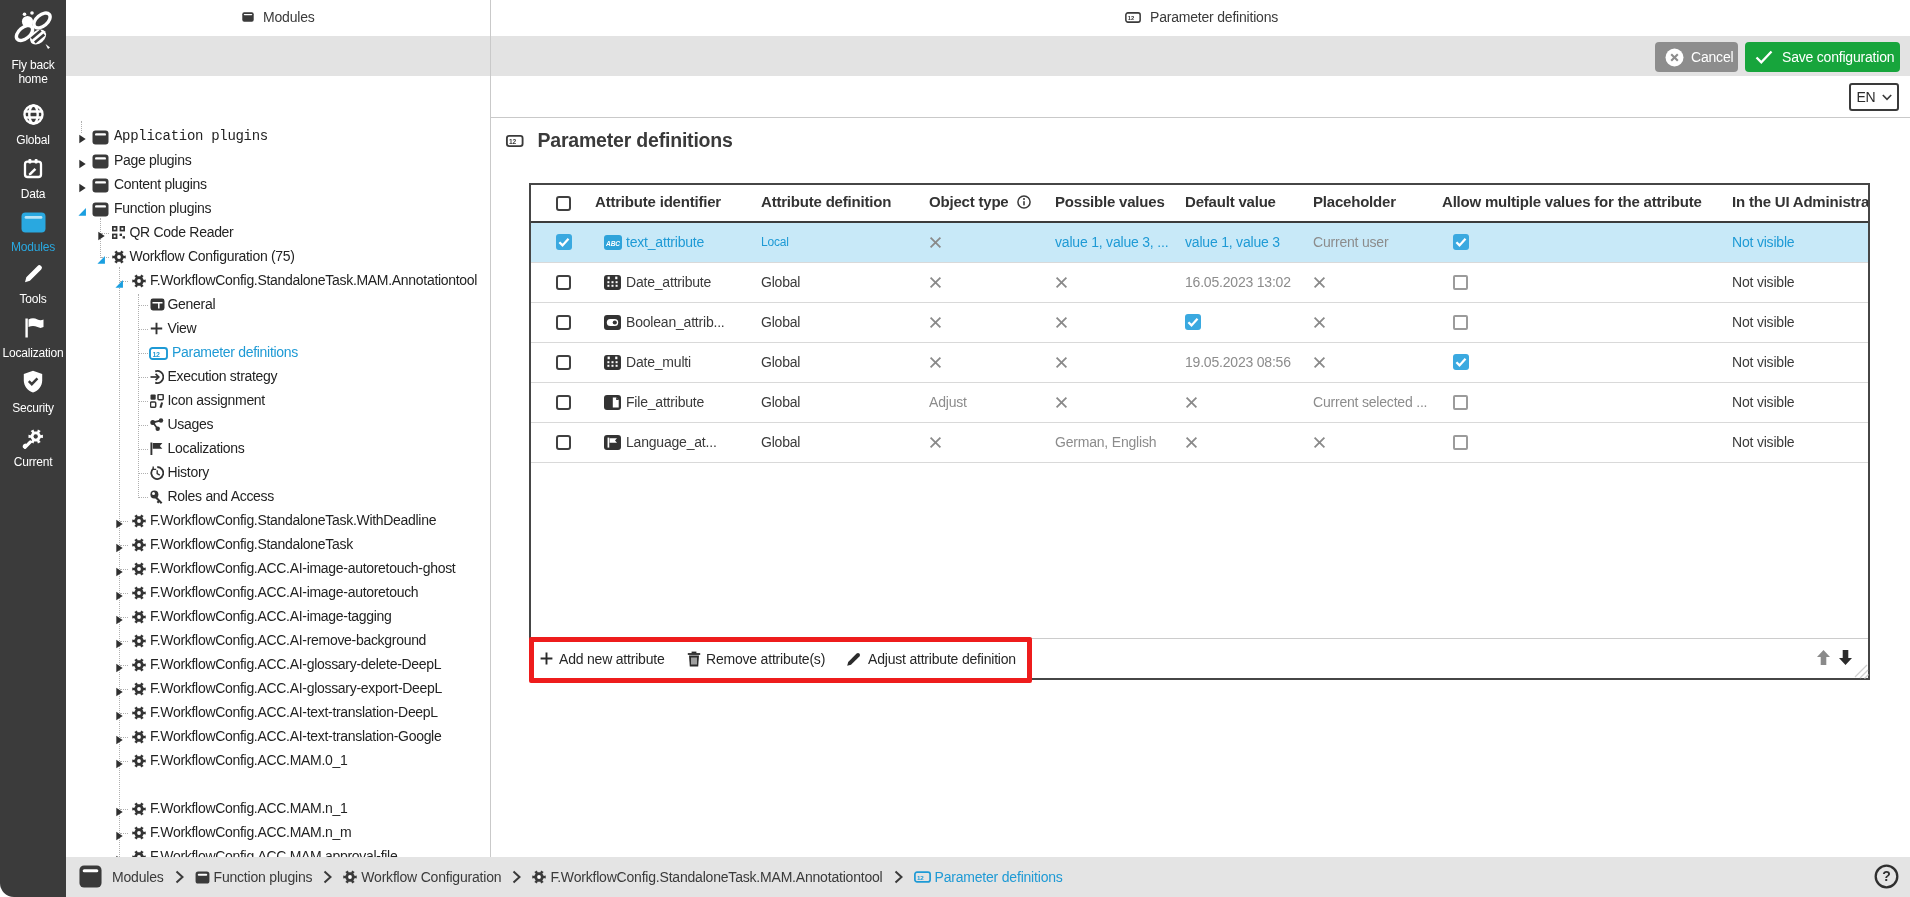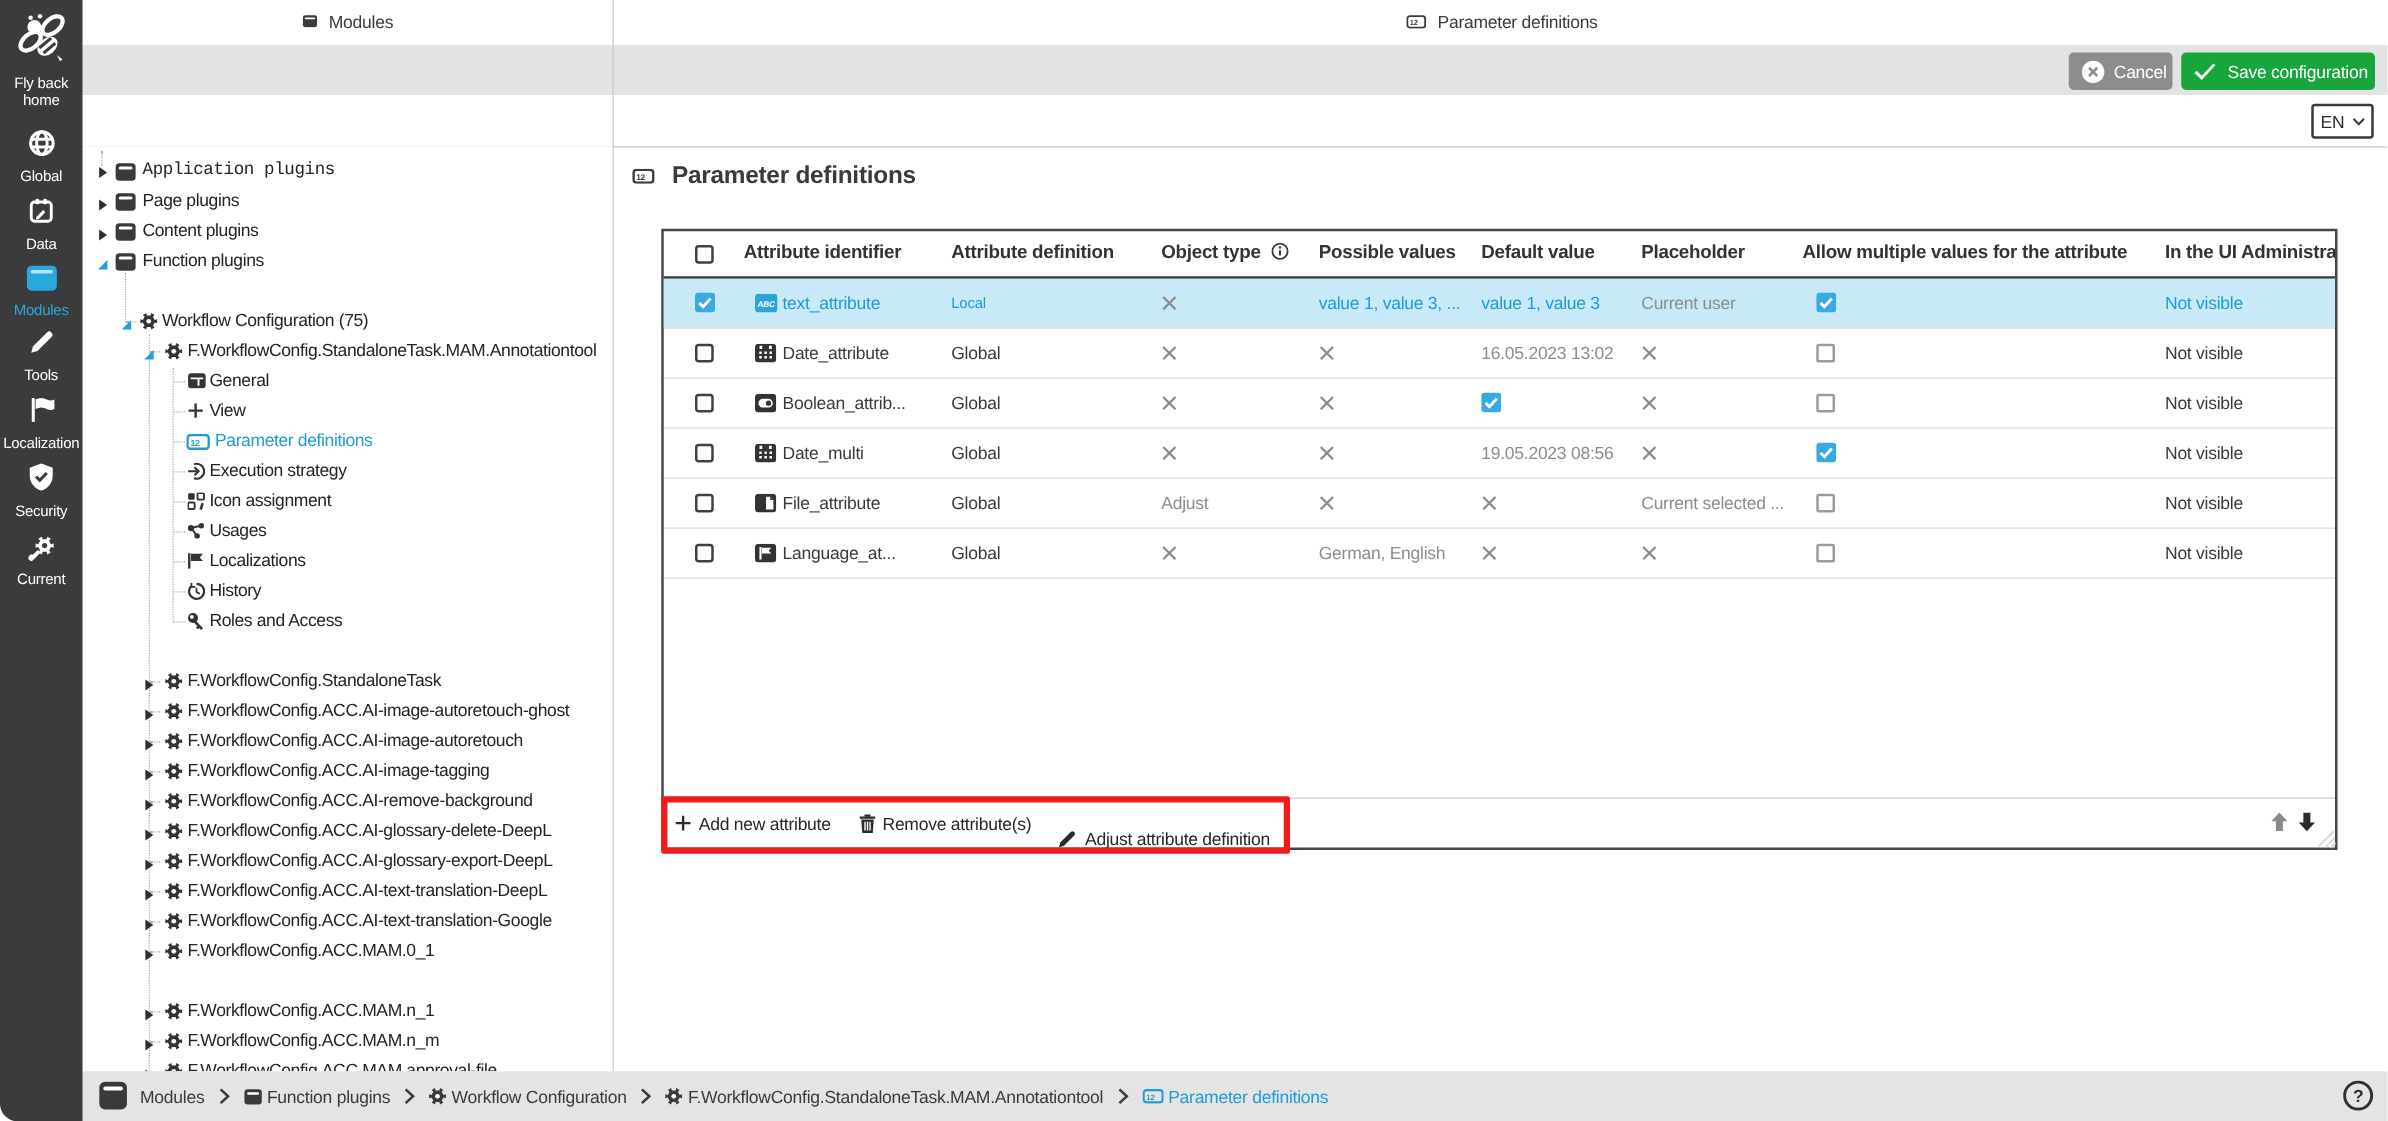--- a/index.html
+++ b/index.html
@@ -203,20 +203,37 @@
 <div class="trow" style="top:80px;left:0;width:424px;">
       <div class="abs" style="left:12px;top:7px;"><svg class="tri" width="9" height="11" viewBox="0 0 9 11">
           <path d="M8.3 1.2 V9.5 H0 Z" fill="#1a9fe0"></path>
         </svg></div>
       <div class="abs" style="left:26.0px;top:5px;"><svg class="ticon" width="17" height="15" viewBox="0 0 17 15">
           <rect x="0.5" y="0.5" width="16" height="14" rx="3" fill="#3a3a3a"></rect>
           <rect x="3" y="3.2" width="11" height="2.4" rx="1.2" fill="#fff"></rect>
         </svg></div>
       <div class="abs" style="left:48.0px;top:3px;font-size:14px;color:#232323;white-space:nowrap;">Function plugins</div>
     </div>
+<div class="trow" style="top:104px;left:0;width:424px;">
+      <div class="abs" style="left:35px;top:12px;width:8px;height:1px;border-top:1px dotted #b0b0b0;"></div>
+      <div class="abs" style="left:31px;top:7px;"><svg class="tri" width="9" height="11" viewBox="0 0 9 11">
+          <path d="M1 0.7 L8 5.5 L1 10.3 Z" fill="#2f2f2f"></path>
+        </svg></div>
+      <div class="abs" style="left:45.5px;top:5px;"><svg class="ticon" width="13" height="13" viewBox="0 0 13 13" fill="#333">
+          <rect x="0" y="0" width="5.4" height="5.4"></rect>
+          <rect x="1.7" y="1.7" width="2" height="2" fill="#fff"></rect>
+          <rect x="7.6" y="0" width="5.4" height="5.4"></rect>
+          <rect x="9.3" y="1.7" width="2" height="2" fill="#fff"></rect>
+          <rect x="0" y="7.6" width="5.4" height="5.4"></rect>
+          <rect x="1.7" y="9.3" width="2" height="2" fill="#fff"></rect>
+          <rect x="7.6" y="7.6" width="2.4" height="2.4"></rect>
+          <rect x="10.6" y="10.2" width="2.4" height="2.4"></rect>
+        </svg></div>
+      <div class="abs" style="left:63.5px;top:3px;font-size:14px;color:#232323;white-space:nowrap;">QR Code Reader</div>
+    </div>
 <div class="trow" style="top:128px;left:0;width:424px;">
       <div class="abs" style="left:35px;top:12px;width:8px;height:1px;border-top:1px dotted #b0b0b0;"></div>
       <div class="abs" style="left:31px;top:7px;"><svg class="tri" width="9" height="11" viewBox="0 0 9 11">
           <path d="M8.3 1.2 V9.5 H0 Z" fill="#1a9fe0"></path>
         </svg></div>
       <div class="abs" style="left:45.5px;top:5px;"><svg class="ticon" width="14" height="14" viewBox="0 0 14 14">
           <path d="M13.73 5.49 L13.73 8.51 L11.78 8.07 L10.32 10.61 L11.67 12.08 L9.06 13.58 L8.47 11.68 L5.53 11.68 L4.94 13.58 L2.33 12.08 L3.68 10.61 L2.22 8.07 L0.27 8.51 L0.27 5.49 L2.22 5.93 L3.68 3.39 L2.33 1.92 L4.94 0.42 L5.53 2.32 L8.47 2.32 L9.06 0.42 L11.67 1.92 L10.32 3.39 L11.78 5.93 Z" fill="#333"></path>
           <circle cx="7" cy="7" r="1.9" fill="#fff"></circle>
         </svg></div>
       <div class="abs" style="left:63.5px;top:3px;font-size:14px;color:#232323;white-space:nowrap;">Workflow Configuration (75)</div>
@@ -304,20 +321,31 @@
       <div class="abs" style="left:101.5px;top:3px;font-size:14px;color:#232323;white-space:nowrap;">History</div>
     </div>
 <div class="trow" style="top:368px;left:0;width:424px;">
       <div class="abs" style="left:73px;top:12px;width:9px;height:1px;border-top:1px dotted #b0b0b0;"></div>
       <div class="abs" style="left:84.0px;top:5px;"><svg class="ticon" width="14" height="14" viewBox="0 0 14 14" fill="#333">
           <circle cx="4.4" cy="4.4" r="4"></circle>
           <circle cx="3.5" cy="3.5" r="1.5" fill="#fff"></circle>
           <path d="M6.8 6.8 l5.6 5.6 -1.5 1.5 -1.6-1.6 -1.1 1.1 -1.5-1.5 1.1-1.1 -2.6-2.6 z"></path>
         </svg></div>
       <div class="abs" style="left:101.5px;top:3px;font-size:14px;color:#232323;white-space:nowrap;">Roles and Access</div>
+    </div>
+<div class="trow" style="top:392px;left:0;width:424px;">
+      <div class="abs" style="left:54px;top:12px;width:8px;height:1px;border-top:1px dotted #b0b0b0;"></div>
+      <div class="abs" style="left:49px;top:7px;"><svg class="tri" width="9" height="11" viewBox="0 0 9 11">
+          <path d="M1 0.7 L8 5.5 L1 10.3 Z" fill="#2f2f2f"></path>
+        </svg></div>
+      <div class="abs" style="left:65.5px;top:5px;"><svg class="ticon" width="14" height="14" viewBox="0 0 14 14">
+          <path d="M13.73 5.49 L13.73 8.51 L11.78 8.07 L10.32 10.61 L11.67 12.08 L9.06 13.58 L8.47 11.68 L5.53 11.68 L4.94 13.58 L2.33 12.08 L3.68 10.61 L2.22 8.07 L0.27 8.51 L0.27 5.49 L2.22 5.93 L3.68 3.39 L2.33 1.92 L4.94 0.42 L5.53 2.32 L8.47 2.32 L9.06 0.42 L11.67 1.92 L10.32 3.39 L11.78 5.93 Z" fill="#333"></path>
+          <circle cx="7" cy="7" r="1.9" fill="#fff"></circle>
+        </svg></div>
+      <div class="abs" style="left:84.0px;top:3px;font-size:14px;color:#232323;white-space:nowrap;">F.WorkflowConfig.StandaloneTask.WithDeadline</div>
     </div>
 <div class="trow" style="top:416px;left:0;width:424px;">
       <div class="abs" style="left:54px;top:12px;width:8px;height:1px;border-top:1px dotted #b0b0b0;"></div>
       <div class="abs" style="left:49px;top:7px;"><svg class="tri" width="9" height="11" viewBox="0 0 9 11">
           <path d="M1 0.7 L8 5.5 L1 10.3 Z" fill="#2f2f2f"></path>
         </svg></div>
       <div class="abs" style="left:65.5px;top:5px;"><svg class="ticon" width="14" height="14" viewBox="0 0 14 14">
           <path d="M13.73 5.49 L13.73 8.51 L11.78 8.07 L10.32 10.61 L11.67 12.08 L9.06 13.58 L8.47 11.68 L5.53 11.68 L4.94 13.58 L2.33 12.08 L3.68 10.61 L2.22 8.07 L0.27 8.51 L0.27 5.49 L2.22 5.93 L3.68 3.39 L2.33 1.92 L4.94 0.42 L5.53 2.32 L8.47 2.32 L9.06 0.42 L11.67 1.92 L10.32 3.39 L11.78 5.93 Z" fill="#333"></path>
           <circle cx="7" cy="7" r="1.9" fill="#fff"></circle>
         </svg></div>
@@ -706,21 +734,21 @@
   </div>
 <div class="tbitem" style="left:687px;">
     <svg width="14" height="16" viewBox="0 0 14 16">
       <path d="M0.8 3 h12.4" stroke="#2b2b2b" stroke-width="1.8"></path>
       <rect x="4.6" y="0.6" width="4.8" height="1.8" fill="#2b2b2b"></rect>
       <path d="M2 4.6 h10 l-0.8 10.8 h-8.4 z" fill="#2b2b2b"></path>
       <path d="M5 6.4 v7 M7 6.4 v7 M9 6.4 v7" stroke="#fff" stroke-width="1.1"></path>
     </svg>
     <span style="margin-left:5px;">Remove attribute(s)</span>
   </div>
-<div class="tbitem" style="left:846px;align-items:flex-end;">
+<div class="tbitem" style="left:846px;">
     <svg width="16" height="16" viewBox="0 0 16 16" fill="#2b2b2b">
       <path d="M1.2 14.8 l1-3.8 L10.6 2.6 a2 2 0 0 1 2.8 0 a2 2 0 0 1 0 2.8 L5 13.8 Z"></path>
     </svg>
     <span style="margin-left:6px;">Adjust attribute definition</span>
   </div>
 <div class="abs" style="left:1817px;top:650px;"><svg width="13" height="15" viewBox="0 0 13 15">
       <path d="M6.5 0 L13 7 H9.3 V15 H3.7 V7 H0 Z" fill="#8a8a8a"></path>
     </svg></div>
 <div class="abs" style="left:1839px;top:650px;"><svg width="13" height="15" viewBox="0 0 13 15">
       <path d="M6.5 15 L13 8 H9.3 V0 H3.7 V8 H0 Z" fill="#2b2b2b"></path>

